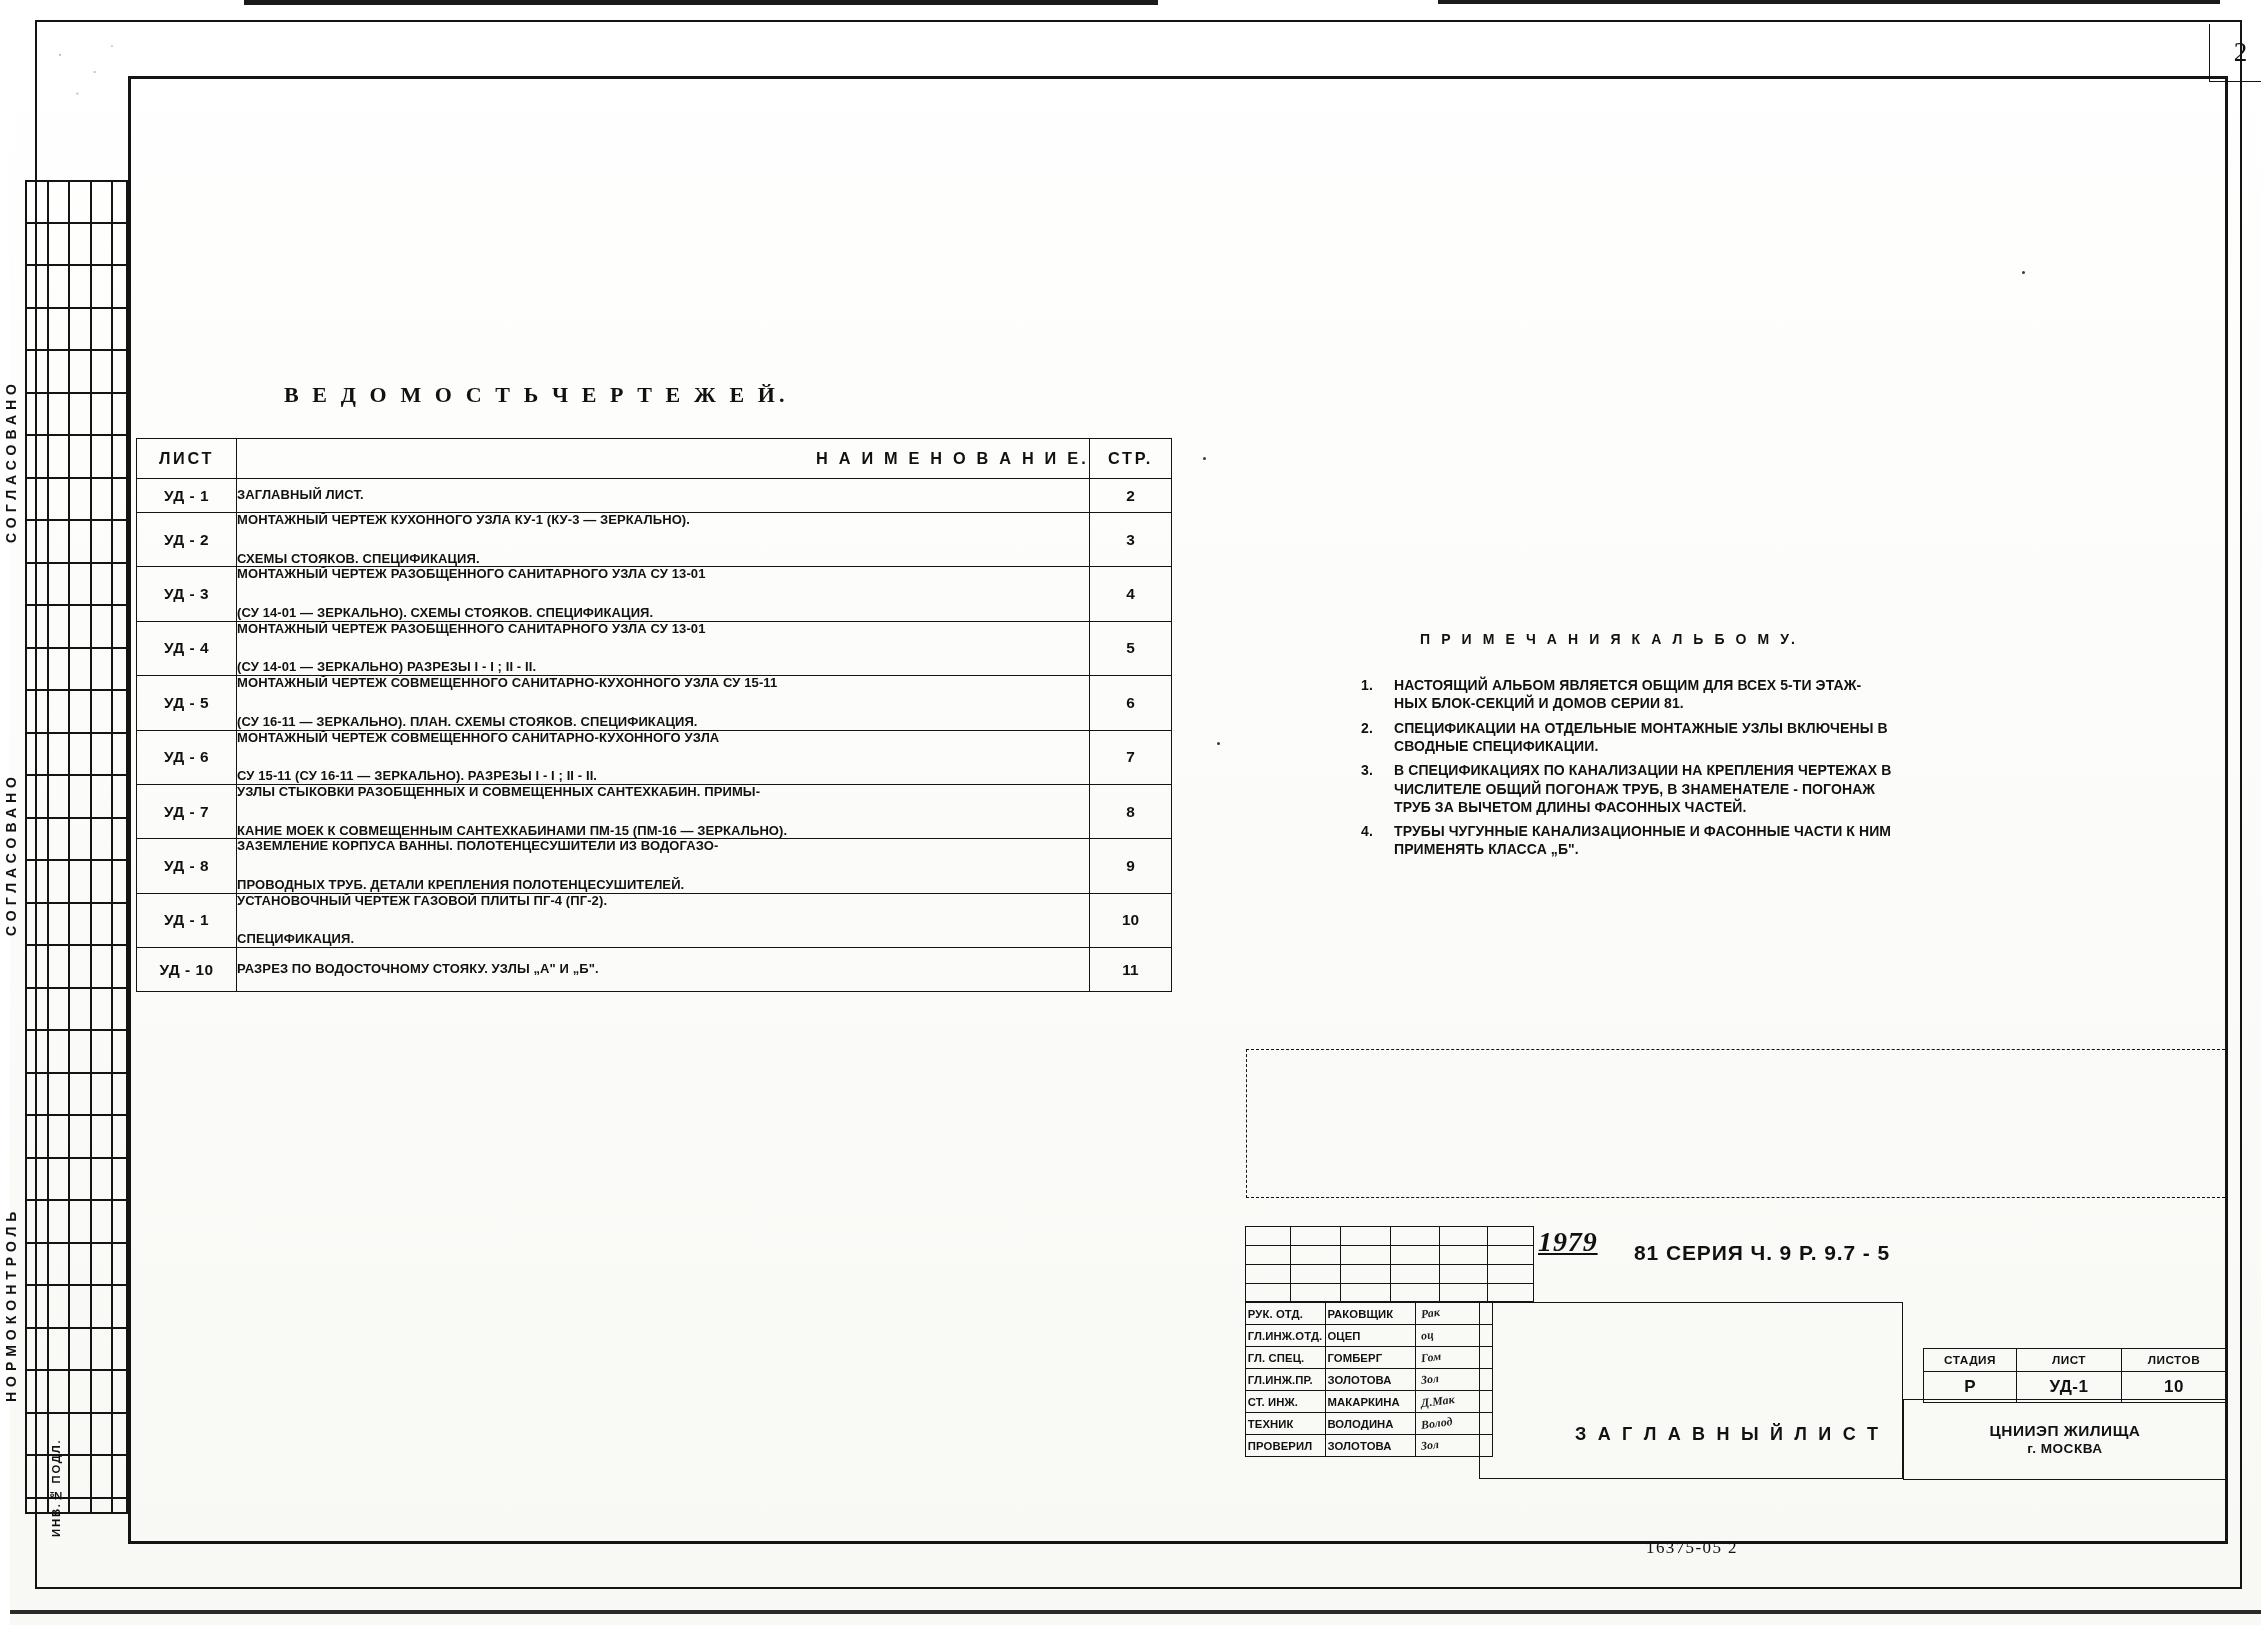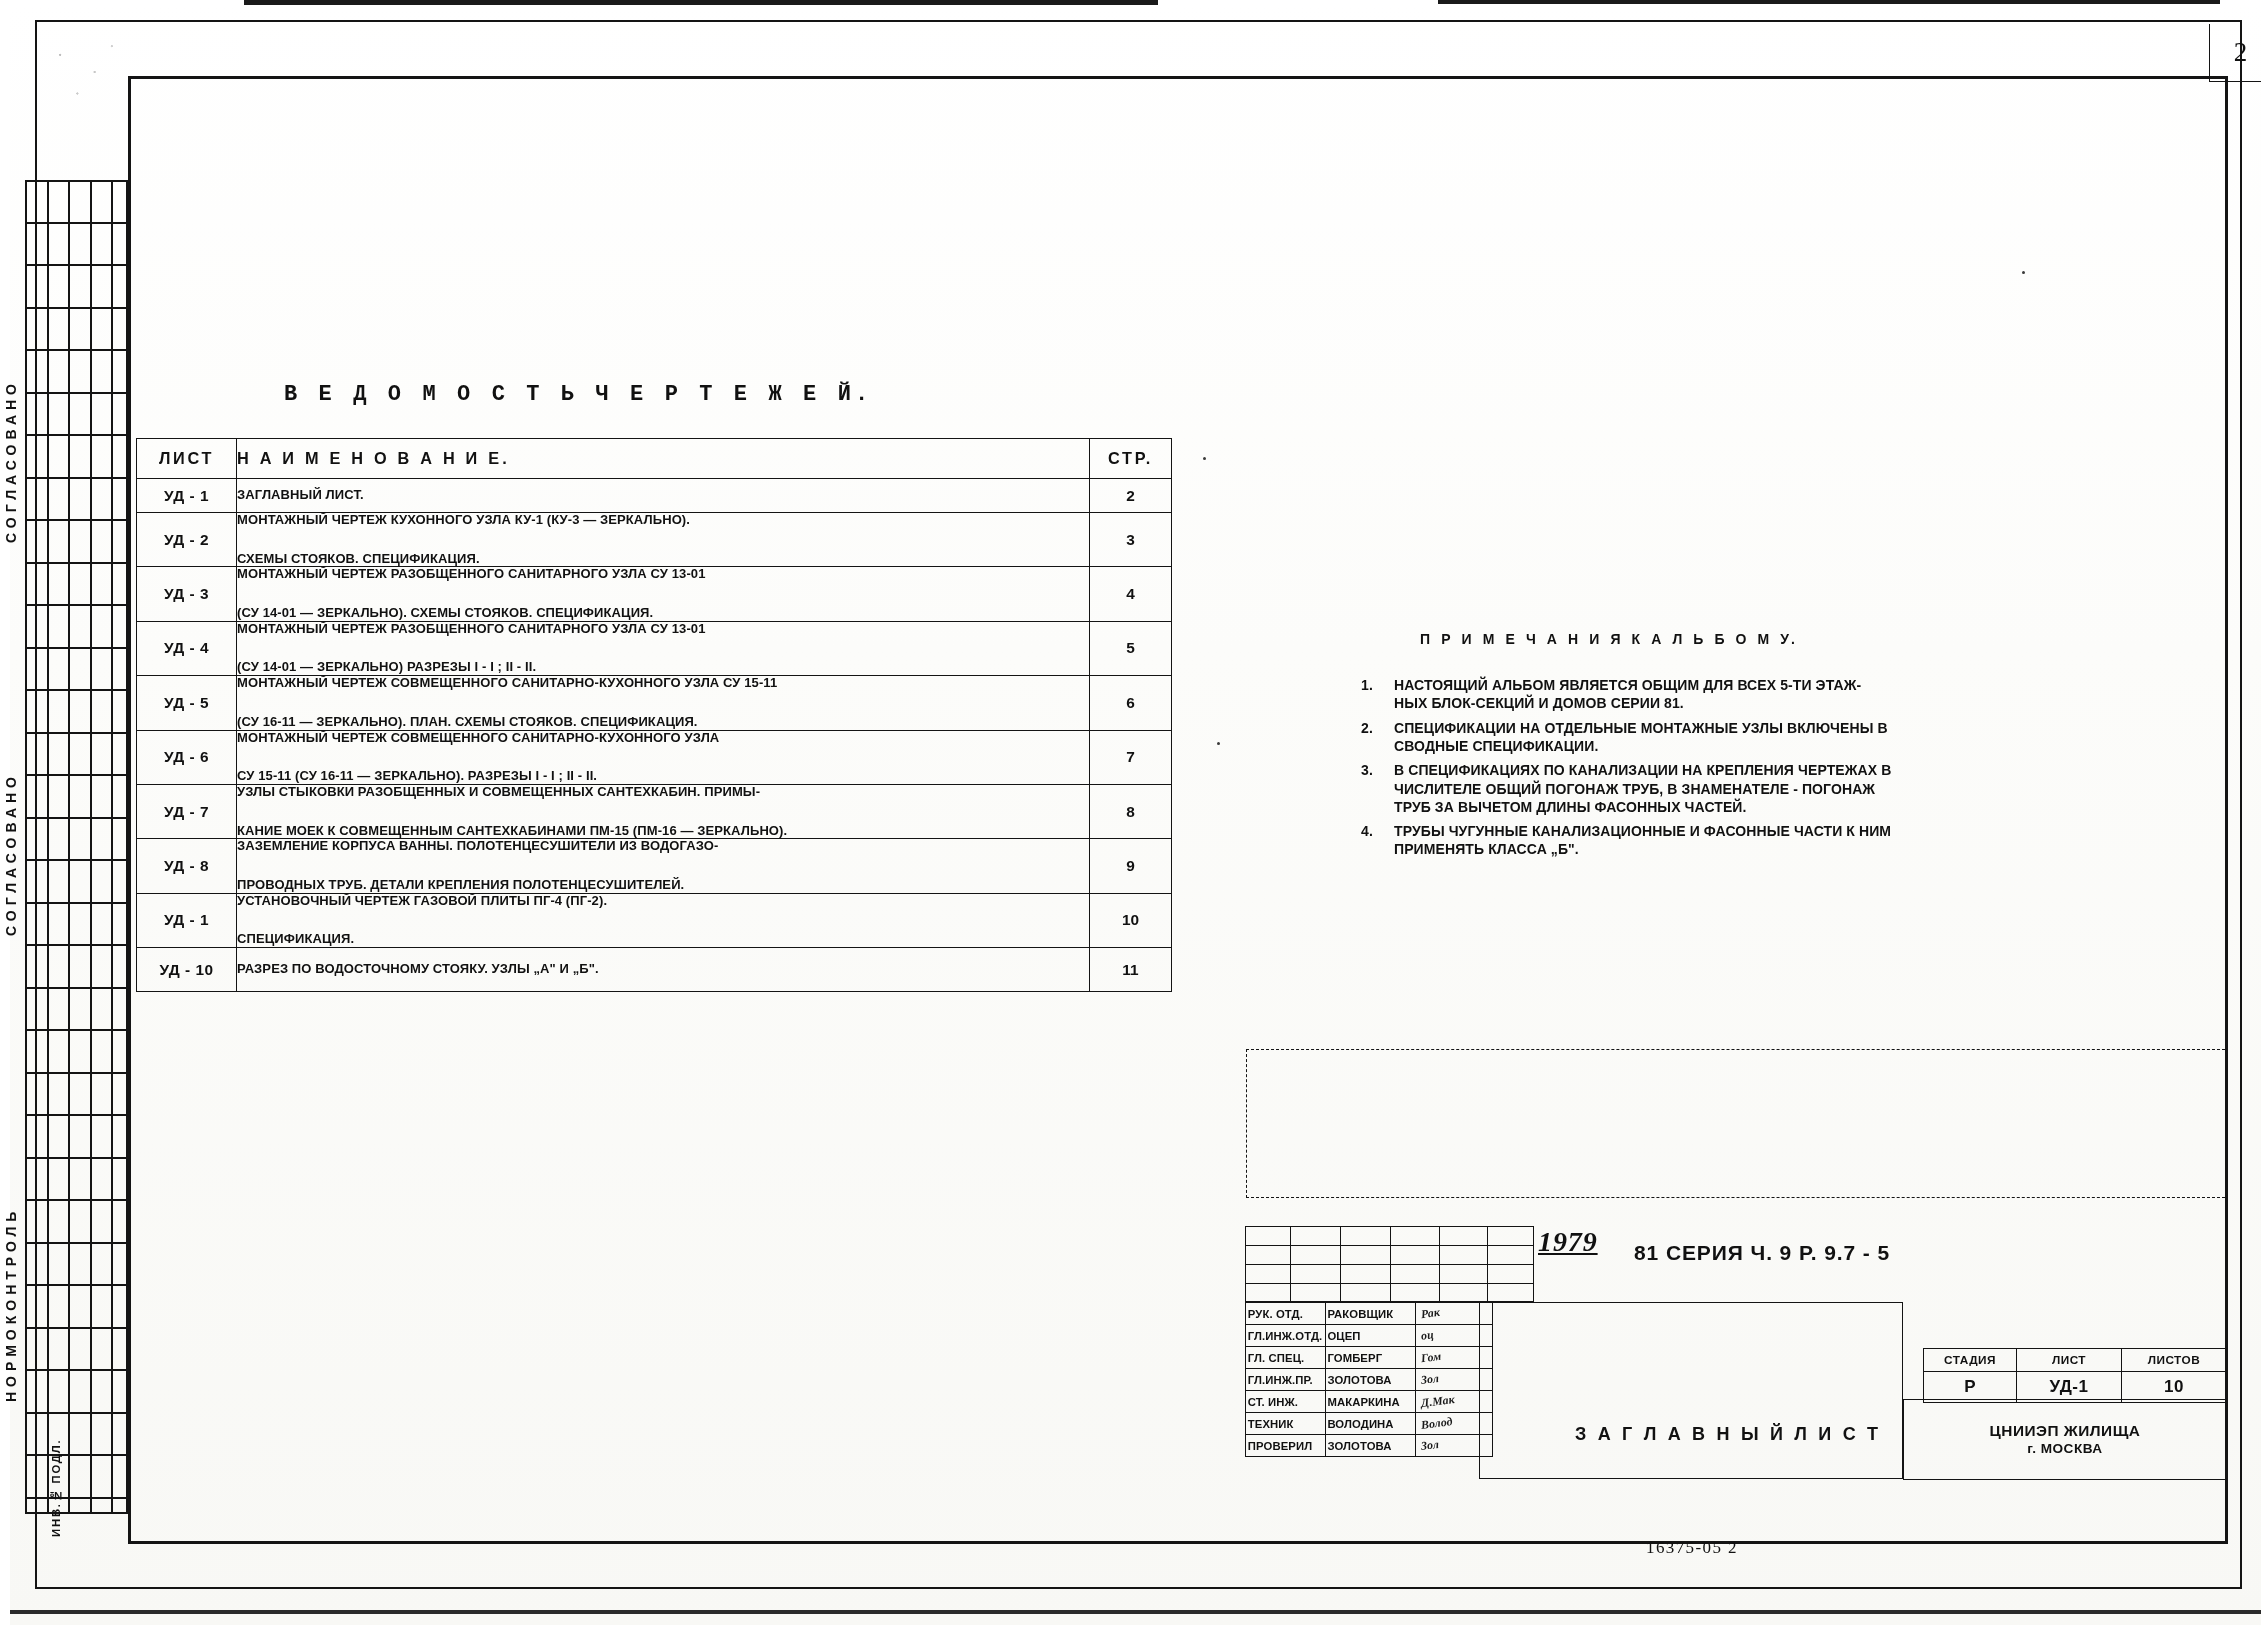--- a/index.html
+++ b/index.html
@@ -108,21 +108,21 @@
     color: #111;
   }
 
   
   .vedomost-title {
     position: absolute;
     left: 284px; top: 382px;
     font-size: 22px;
     font-weight: bold;
     letter-spacing: 4.1px;
-    font-family: Liberation Mono, monospace;
+    font-family: Liberation Serif, serif;
     color: #111;
   }
 
   
   .dl-table {
     position: absolute;
     left: 136px; top: 438px;
     width: 1036px;
     border-collapse: collapse;
     font-family: "Liberation Sans", sans-serif;
@@ -155,21 +155,21 @@
     letter-spacing: 0.1px;
   }
   .col-name .l2 { display: block; margin-top: 24px; }
   .col-page {
     width: 81px;
     text-align: center;
     font-size: 15.4px;
     font-weight: bold;
   }
   .dl-head .col-name {
-    text-align: left;
+    text-align: right;
     padding-left: 0;
     letter-spacing: 3.2px;
   }
   .tall td { height: 43px; }
 
   
   .notes-title {
     position: absolute;
     left: 1420px; top: 631px;
     font-size: 14px;

